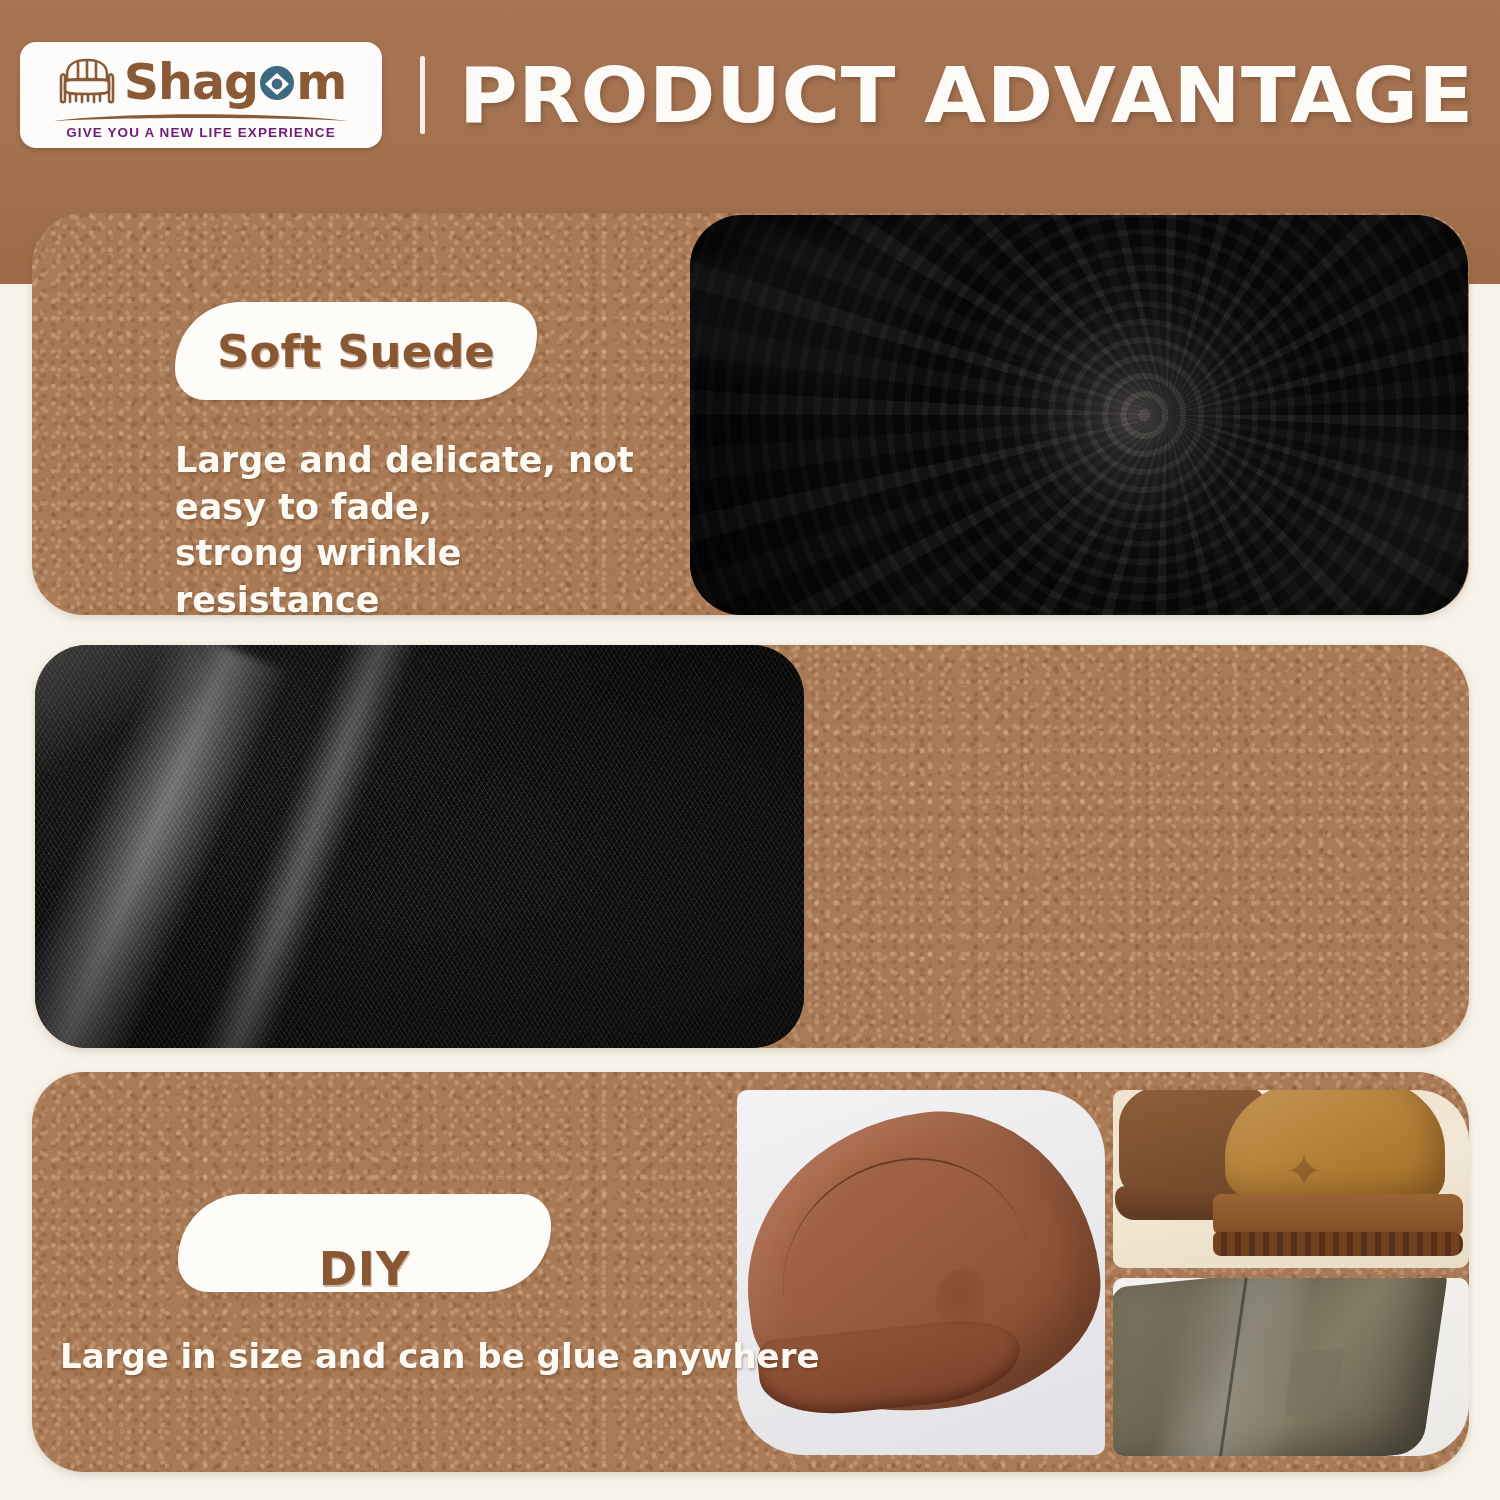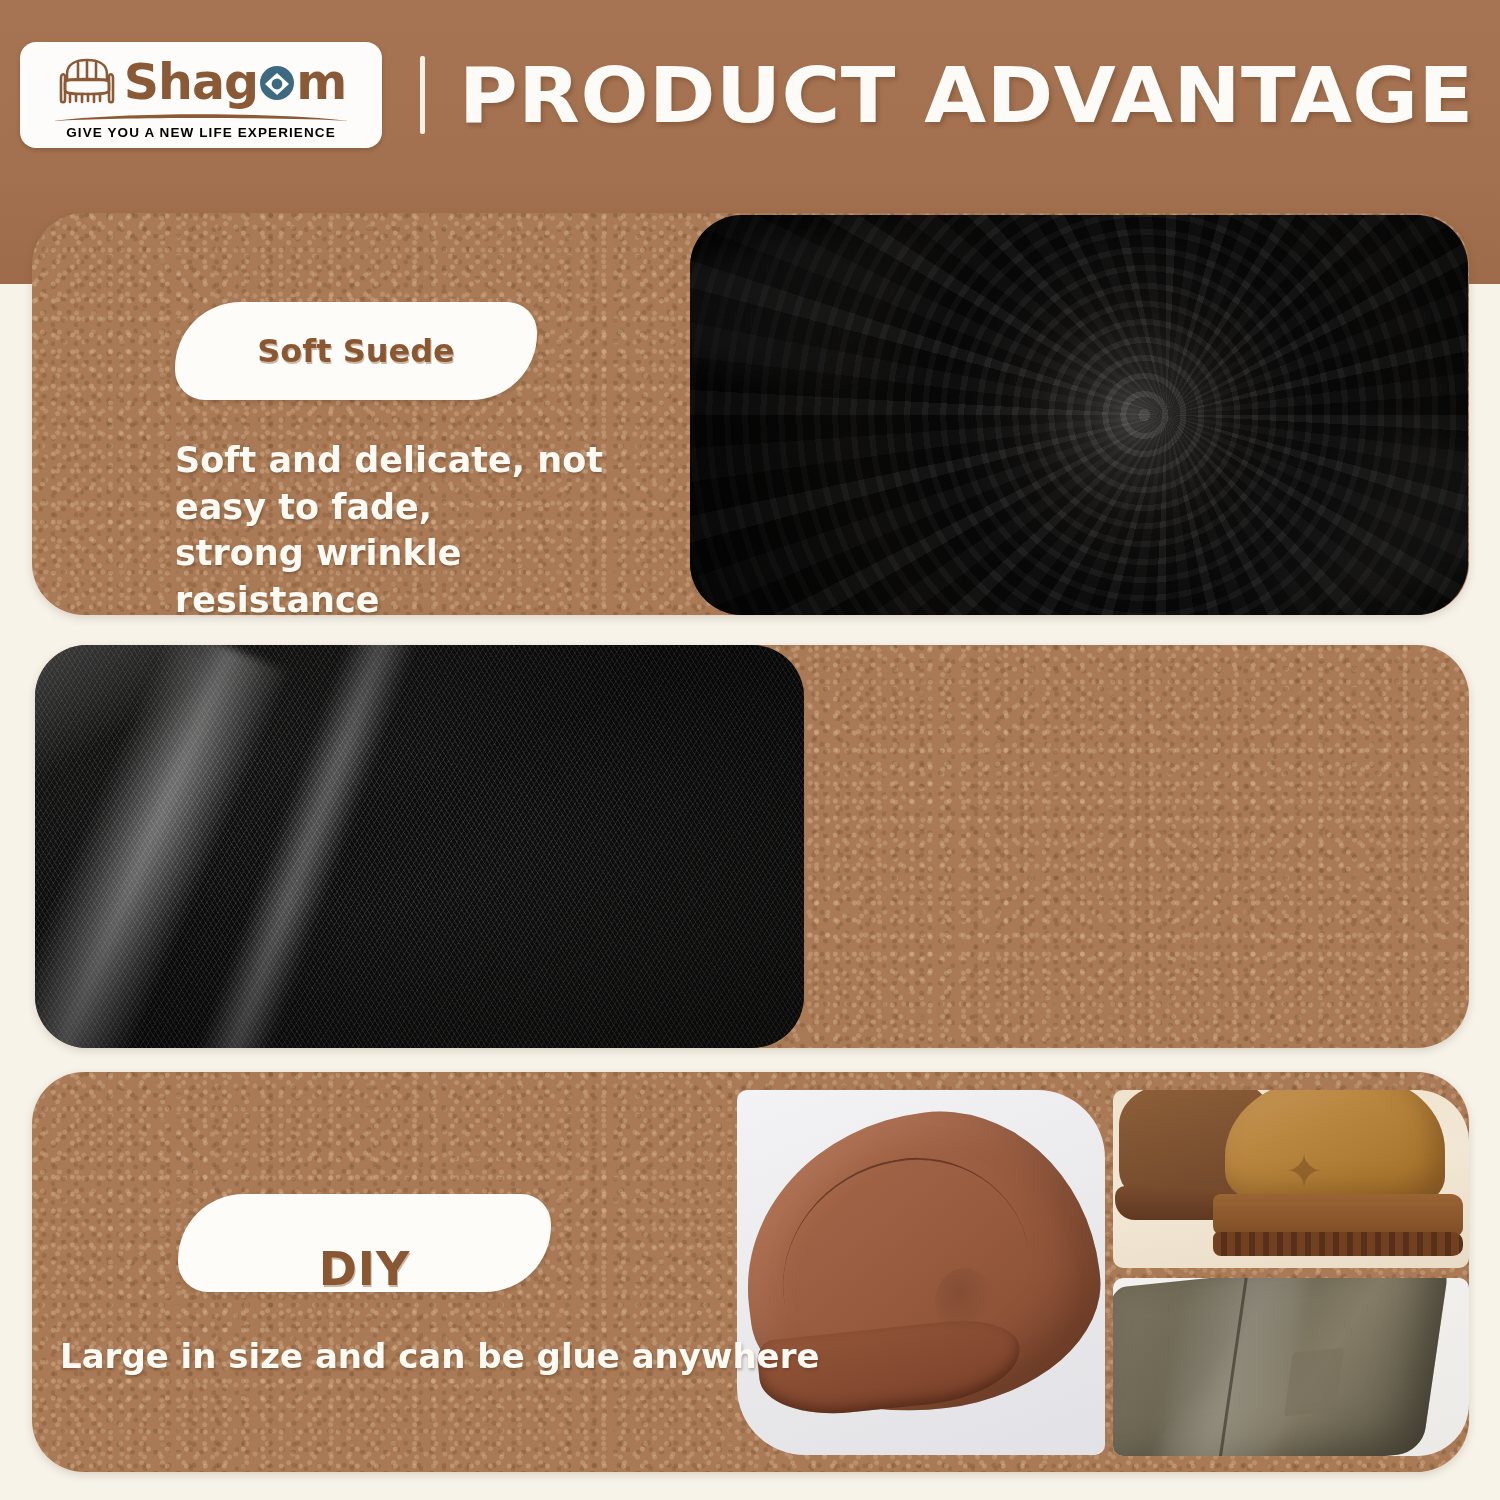--- a/index.html
+++ b/index.html
@@ -70,21 +70,21 @@
     position:relative;
     margin:0 1px;
     vertical-align:middle;
   }
   #logo-word .eye-o svg { display:block; }
   #logo-swoosh { width:300px; height:13px; margin-top:-2px; }
   #logo-tagline {
     font-size:13.5px;
     font-weight:700;
     letter-spacing:1.1px;
-    color:#000000;
+    color:#701a75;
     margin-top:1px;
     font-family:"Liberation Sans", sans-serif;
   }
 
   
   #header-divider {
     width:5px; height:78px;
     background:#f6efe6;
     margin-left:38px;
     margin-right:34px;
@@ -155,21 +155,21 @@
     font-family:"DejaVu Sans", sans-serif;
     font-weight:700;
     color:#fdfaf4;
     line-height:1.33;
     text-shadow:1px 2px 3px rgba(70,42,22,.35);
   }
 
   
   .t1 { left:175px; top:302px; width:500px; }
   .t1 .pill { width:362px; height:98px; border-radius:66px 30px 66px 30px; }
-  .t1 .pill-label { font-size:32px; }
+  .t1 .pill-label { font-size:45px; }
   .t1 .desc { font-size:35px; margin-top:37px; text-align:left; }
 
   
   .t2 { left:832px; top:757px; width:620px; }
   .t2 .pill { width:618px; height:100px; border-radius:70px 32px 70px 32px; }
   .t2 .pill-label { font-size:45px; }
   .t2 .desc { font-size:34px; margin-top:38px; text-align:center; width:618px; }
 
   
   .t3 { left:178px; top:1194px; width:680px; }
@@ -429,21 +429,21 @@
     <div class="fold-a"></div>
     <div class="fold-b"></div>
     <div class="vig"></div>
   </div>
 
   <div class="text-block t1">
     <div class="pill">
       <span class="pill-label">Soft Suede</span>
     </div>
     <div class="desc">
-      <div>Soft and delicate, not easy to fade,</div>
+      <div>Large and delicate, not easy to fade,</div>
       <div>strong wrinkle resistance</div>
     </div>
   </div>
 
   <div class="card card-2"></div>
 
   <div class="photo" id="photo-adhesive">
     <div class="fib"></div>
     <div class="streak3"></div>
     <div class="streak1"></div>

